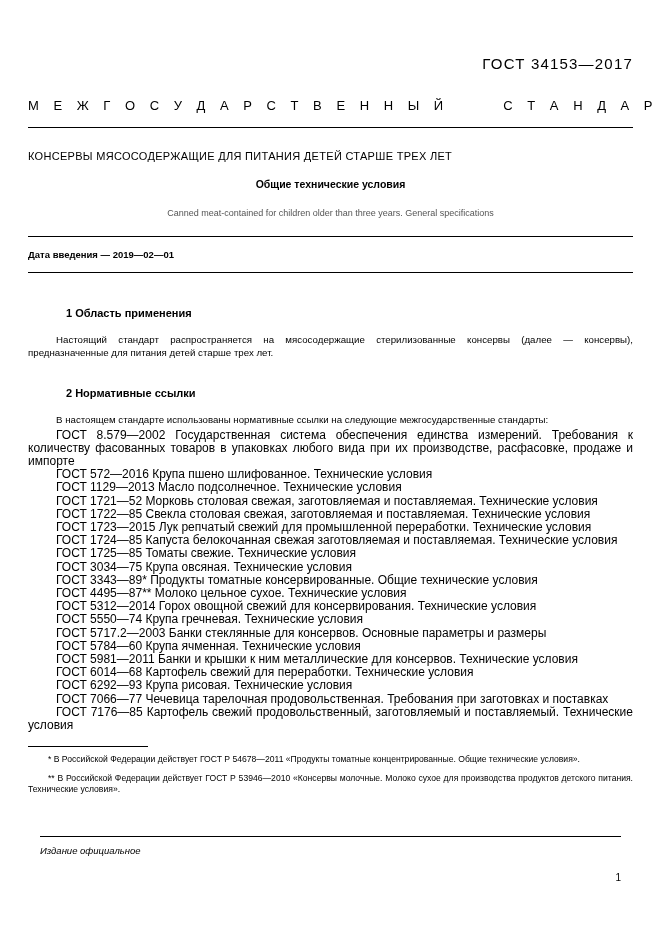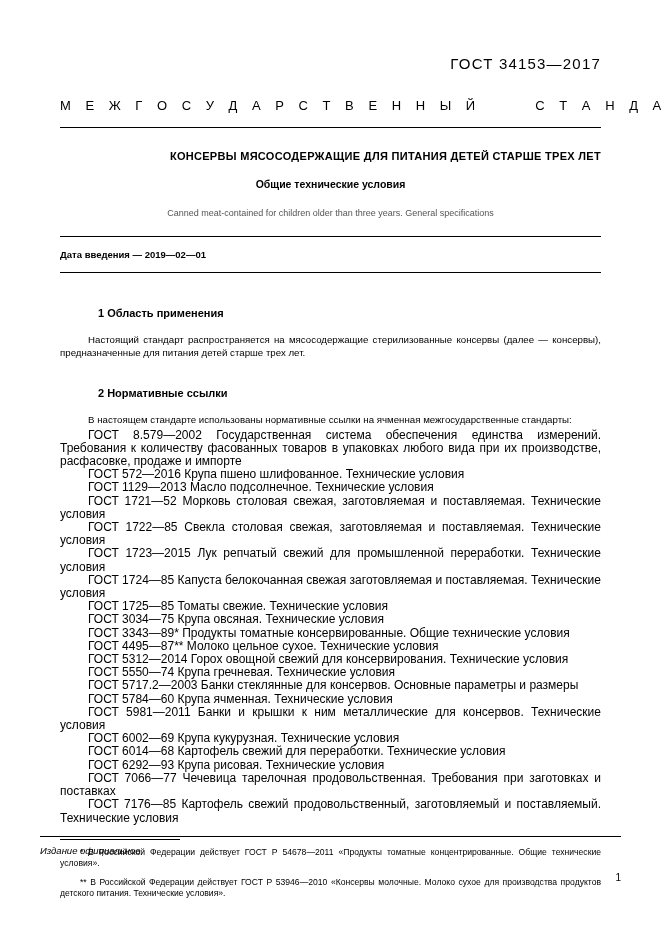--- a/index.html
+++ b/index.html
@@ -14,21 +14,21 @@
     color: #000000;
     position: relative;
     overflow: hidden;
   }
   .page {
     position: absolute;
     left: 0; top: 0;
     width: 661px;
     height: 935px;
     box-sizing: border-box;
-    padding: 0 60px;
+    padding: 0 28px;
   }
   .std-number {
     text-align: right;
     font-size: 15px;
     letter-spacing: 1.2px;
     margin-top: 55px;
     font-weight: normal;
   }
   .mgs-line {
     text-align: center;
@@ -36,23 +36,23 @@
     letter-spacing: 5.5px;
     margin-top: 26px;
     white-space: pre;
   }
   .rule {
     border: none;
     border-top: 1px solid #000;
     margin: 14px 0 0 0;
   }
   .title-main {
-    text-align: right;
+    text-align: left;
     font-size: 11px;
-    font-weight: bold;
+    font-weight: normal;
     letter-spacing: 0.3px;
     margin-top: 22px;
   }
   .title-sub {
     text-align: center;
     font-size: 10.5px;
     font-weight: bold;
     margin-top: 16px;
   }
   .title-en {
@@ -161,40 +161,39 @@
   <div class="intro-date">Дата введения — 2019—02—01</div>
 
   <hr class="rule3">
 
   <div class="content">
 
     <div class="section-head">1  Область применения</div>
     <div class="para">Настоящий  стандарт  распространяется  на  мясосодержащие   стерилизованные   консервы   (далее — консервы), предназначенные для питания детей старше трех лет.</div>
 
     <div class="section-head second">2  Нормативные ссылки</div>
-    <div class="para">В настоящем стандарте использованы нормативные ссылки на ячменная межгосударственные стандарты:</div>
+    <div class="para">В настоящем стандарте использованы нормативные ссылки на следующие межгосударственные стандарты:</div>
 
     <div class="reflist">
       <div class="ref">ГОСТ 8.579—2002  Государственная система обеспечения единства измерений. Требования к количеству фасованных товаров в упаковках любого вида при их производстве, расфасовке, продаже и импорте</div>
       <div class="ref">ГОСТ  572—2016  Крупа пшено шлифованное. Технические условия</div>
       <div class="ref">ГОСТ  1129—2013  Масло подсолнечное. Технические условия</div>
       <div class="ref">ГОСТ 1721—52  Морковь столовая свежая, заготовляемая и поставляемая. Технические условия</div>
       <div class="ref">ГОСТ 1722—85  Свекла столовая свежая, заготовляемая и поставляемая. Технические условия</div>
       <div class="ref">ГОСТ  1723—2015  Лук репчатый свежий для промышленной переработки. Технические условия</div>
       <div class="ref">ГОСТ  1724—85  Капуста белокочанная свежая заготовляемая и поставляемая. Технические условия</div>
       <div class="ref">ГОСТ 1725—85  Томаты свежие. Технические условия</div>
       <div class="ref">ГОСТ 3034—75  Крупа овсяная. Технические условия</div>
       <div class="ref">ГОСТ 3343—89*  Продукты томатные консервированные. Общие технические условия</div>
       <div class="ref">ГОСТ  4495—87**  Молоко цельное сухое. Технические условия</div>
       <div class="ref">ГОСТ 5312—2014  Горох овощной свежий для консервирования. Технические условия</div>
       <div class="ref">ГОСТ 5550—74  Крупа гречневая. Технические условия</div>
       <div class="ref">ГОСТ 5717.2—2003  Банки стеклянные для консервов. Основные параметры и размеры</div>
       <div class="ref">ГОСТ 5784—60  Крупа ячменная. Технические условия</div>
       <div class="ref">ГОСТ 5981—2011  Банки и крышки к ним металлические для консервов. Технические условия</div>
-      <div class="ref">ГОСТ 6002—69  Крупа кукурузная. Технические условия</div>
       <div class="ref">ГОСТ 6014—68  Картофель свежий для переработки. Технические условия</div>
       <div class="ref">ГОСТ 6292—93  Крупа рисовая. Технические условия</div>
       <div class="ref">ГОСТ  7066—77  Чечевица тарелочная продовольственная. Требования при заготовках и поставках</div>
       <div class="ref">ГОСТ 7176—85  Картофель свежий продовольственный, заготовляемый и поставляемый. Технические условия</div>
     </div>
 
     <hr class="footnote-rule">
     <div class="footnote">* В Российской Федерации действует ГОСТ Р 54678—2011 «Продукты томатные концентрированные. Общие технические условия».</div>
     <div class="footnote">** В Российской Федерации действует ГОСТ Р 53946—2010 «Консервы молочные. Молоко сухое для производства продуктов детского питания. Технические условия».</div>
 

